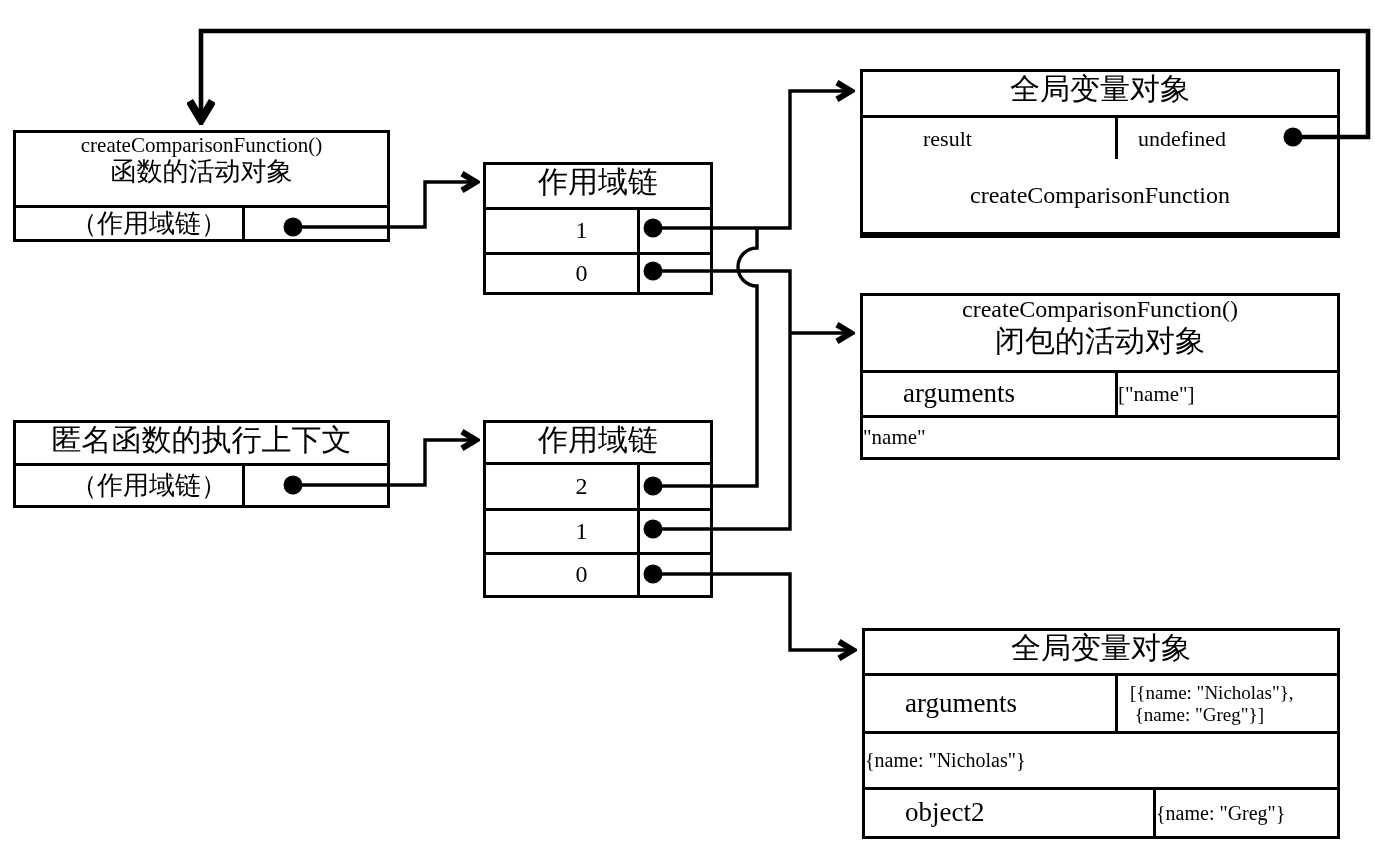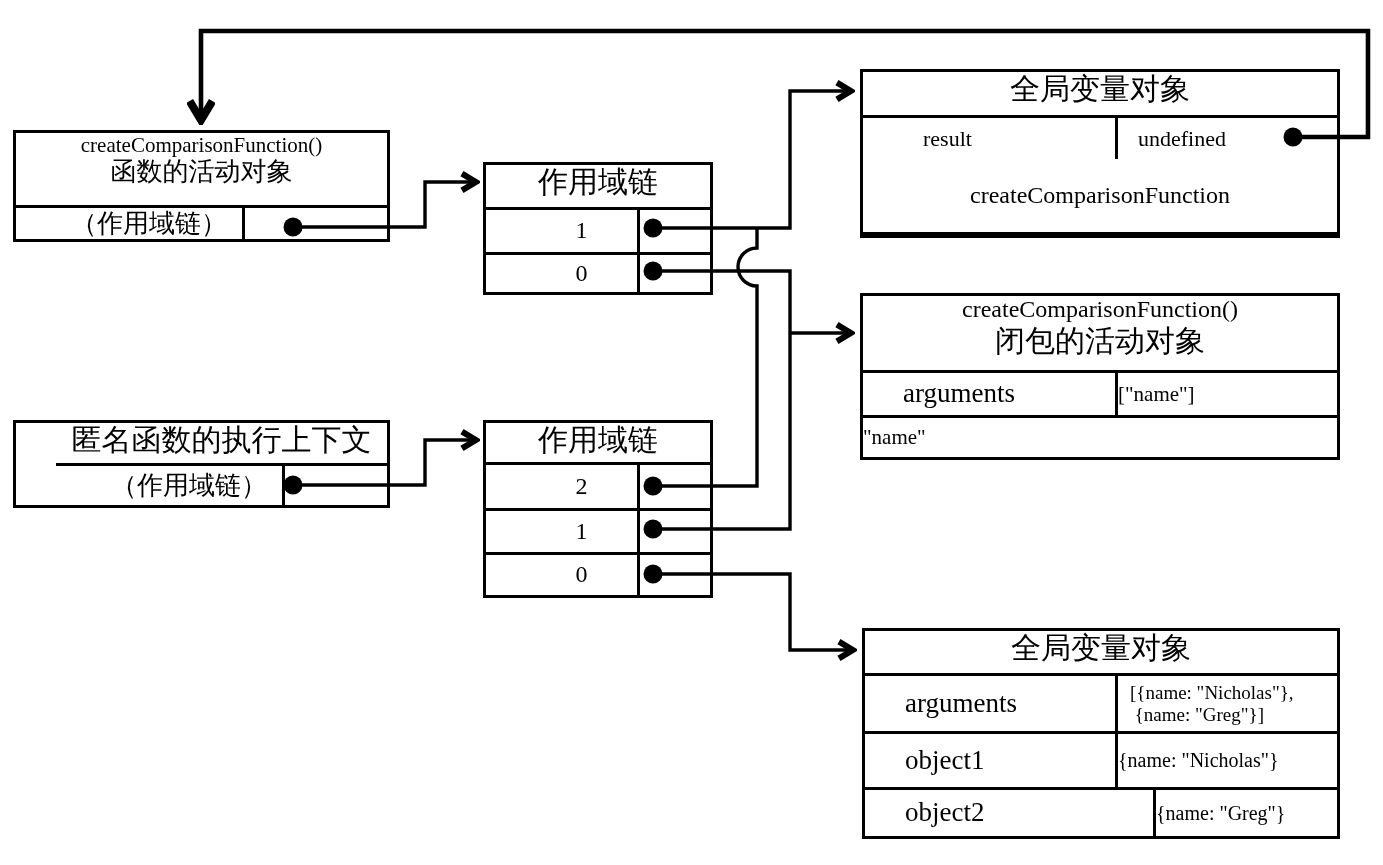--- a/index.html
+++ b/index.html
@@ -77,21 +77,21 @@
     <div class="hdr" style="height:72px;">
       <div class="mono code21">createComparisonFunction()</div>
       <div class="cn cn26">函数的活动对象</div>
     </div>
     <div class="row last">
       <div class="cell key center cn cn26" style="width:189px;">（作用域链）</div>
       <div class="cell val"></div>
     </div>
   </div>
 
-  <div class="box" style="left:13px; top:420px; width:377px; height:88px;padding-left:40px;">
+  <div class="box" style="left:13px; top:420px; width:377px; height:88px;">
     <div class="hdr" style="height:40px;">
       <div class="cn cn30">匿名函数的执行上下文</div>
     </div>
     <div class="row last">
       <div class="cell key center cn cn26" style="width:189px;">（作用域链）</div>
       <div class="cell val"></div>
     </div>
   </div>
 
   <div class="box" style="left:483px; top:162px; width:230px; height:133px;">
@@ -156,21 +156,20 @@
   <div class="box" style="left:862px; top:628px; width:478px; height:211px;">
     <div class="hdr" style="height:42px;">
       <div class="cn cn30">全局变量对象</div>
     </div>
     <div class="row" style="height:55px;">
       <div class="cell key mono code27 pl16" style="width:213px;">arguments</div>
       <div class="cell val mono code19 pl12">[{name: "Nicholas"},
  {name: "Greg"}]</div>
     </div>
     <div class="row" style="height:53px;">
-      <div class="cell key mono code27 pl16" style="width:213px;">object1</div>
       <div class="cell val mono code20 pl16">{name: "Nicholas"}</div>
     </div>
     <div class="row last">
       <div class="cell key mono code27 pl16" style="width:251px;">object2</div>
       <div class="cell val mono code20 pl16">{name: "Greg"}</div>
     </div>
   </div>
 
 </div>
 

